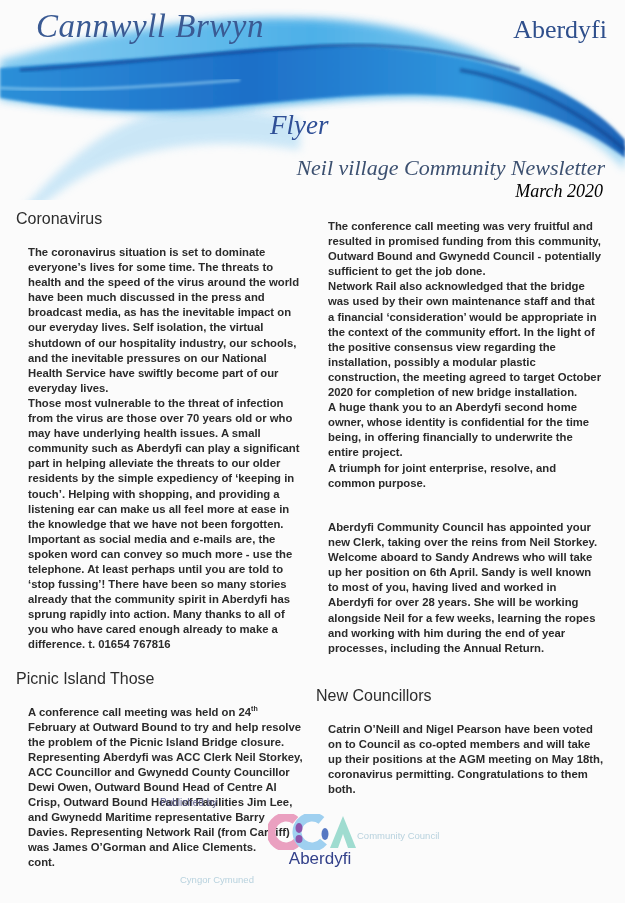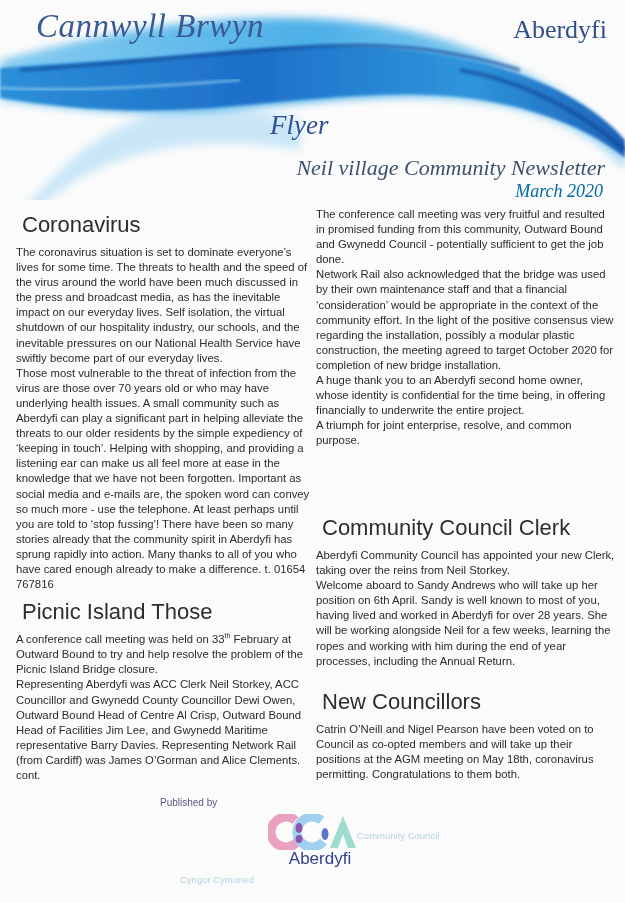--- a/index.html
+++ b/index.html
@@ -34,29 +34,29 @@
     font-style: italic; font-size: 27px; color: #2f4f96;
   }
   .tagline {
     position: absolute; right: 20px; top: 155px;
     font-family: "Liberation Serif", "DejaVu Serif", serif;
     font-style: italic; font-size: 22px; color: #3c5070;
   }
   .issue-date {
     position: absolute; right: 22px; top: 181px;
     font-family: "Liberation Serif", "DejaVu Serif", serif;
-    font-style: italic; font-size: 18px; color: #0369a1; text-align: center;
+    font-style: italic; font-size: 18px; color: #000000; text-align: center;
   }
   .col { position: absolute; font-size: 11.3px; line-height: 15.1px; color: #2b2b2b; }
   .col.left { left: 16px; top: 205px; width: 300px; }
   .col.right { left: 316px; top: 205px; width: 300px; }
   .section-heading {
-    font-size: 22px; font-weight: normal; margin: 6px; line-height: 28px; color: #2d2d2d;
+    font-size: 16px; font-weight: normal; margin: 0; line-height: 28px; color: #2d2d2d;
   }
-  .para { margin: 0; white-space: pre-line; }
+  .para { margin: 12px; white-space: pre-line; font-weight: bold; }
   .sec-right-1 { position: absolute; left: 0; top: 0; }
   .sec-clerk { position: absolute; left: 0; top: 303px; }
   .sec-councillors { position: absolute; left: 0; top: 477px; }
   .sec-bridge { margin-top: 3px; }
   sup { font-size: 7px; line-height: 0; }
   .footer { position: absolute; left: 160px; top: 797px; width: 320px; height: 90px; }
   .published {
     position: absolute; left: 0; width: 100%; top: 0; text-align: left;
     font-size: 10px; color: #5a5a8a;
   }
@@ -107,35 +107,34 @@
 </div>
 
 <div class="col left">
   <section>
     <h2 class="section-heading">Coronavirus</h2>
     <p class="para">The coronavirus situation is set to  dominate everyone’s lives for some time. The threats to health and the speed of the virus around the world have been much discussed in the press and broadcast media, as has the inevitable impact on our everyday lives. Self isolation, the virtual shutdown of our hospitality industry, our schools, and the inevitable pressures on our National Health Service have swiftly become part of our everyday lives.
 Those most vulnerable to the threat of infection from the virus are those over 70 years old or who may have underlying health issues. A small community such as Aberdyfi can play a significant part in helping alleviate the threats to our older residents by the simple expediency of ‘keeping in touch’.  Helping with shopping, and providing a listening ear can make us all feel more at ease in the knowledge that we have not been forgotten. Important as social media and e-mails are, the spoken word can convey so much more - use the telephone. At least perhaps until you are told to ‘stop fussing’!  There have been so many stories already that the community spirit in Aberdyfi has sprung rapidly into action. Many thanks to all of you who have cared enough already to make a difference. t. 01654 767816</p>
   </section>
   <section class="sec-bridge">
     <h2 class="section-heading">Picnic Island Those</h2>
-    <p class="para"><span>A conference call meeting was held on 33</span><sup>th</sup><span> February at Outward Bound to try and help resolve the problem of the Picnic Island Bridge closure.
+    <p class="para"><span>A conference call meeting was held on 24</span><sup>th</sup><span> February at Outward Bound to try and help resolve the problem of the Picnic Island Bridge closure.
 Representing Aberdyfi was ACC Clerk Neil Storkey, ACC Councillor and Gwynedd County Councillor Dewi Owen, Outward Bound Head of Centre Al Crisp, Outward Bound Head of Facilities Jim Lee, and Gwynedd Maritime representative Barry Davies. Representing Network Rail (from Cardiff) was James O’Gorman and Alice Clements.
 cont.</span></p>
   </section>
 </div>
 
 <div class="col right">
   <section class="sec-right-1">
     <p class="para" style="padding-top:2px">The  conference call meeting was very fruitful and resulted in promised funding from this community, Outward Bound and Gwynedd Council - potentially sufficient to get the job done.
 Network Rail also acknowledged that the bridge was used by their own maintenance staff and that a financial ‘consideration’ would be appropriate in the context of the community effort. In the light of the positive consensus view regarding the installation, possibly a modular plastic construction, the meeting agreed to target October 2020 for completion of new bridge installation.
 A huge thank you to an Aberdyfi second home  owner, whose identity is confidential for the time being, in offering financially to underwrite the entire project.
 A triumph for joint enterprise, resolve, and common purpose.</p>
   </section>
   <section class="sec-clerk">
-    <h2 class="section-heading">Community Council Clerk</h2>
     <p class="para">Aberdyfi Community Council has appointed your new Clerk, taking over the reins from Neil Storkey.
 Welcome aboard to Sandy Andrews who will take up her position on 6th April. Sandy is well known to most of you, having lived and worked in Aberdyfi for over 28 years. She will be working alongside Neil for a few weeks, learning the ropes and working with him during the end of year processes, including the Annual Return.</p>
   </section>
   <section class="sec-councillors">
     <h2 class="section-heading">New Councillors</h2>
     <p class="para">Catrin O’Neill and Nigel Pearson have been voted on to Council as co-opted members and will take up their positions at the AGM meeting on May 18th, coronavirus permitting. Congratulations to them both.</p>
   </section>
 </div>
 
 <div class="footer">

